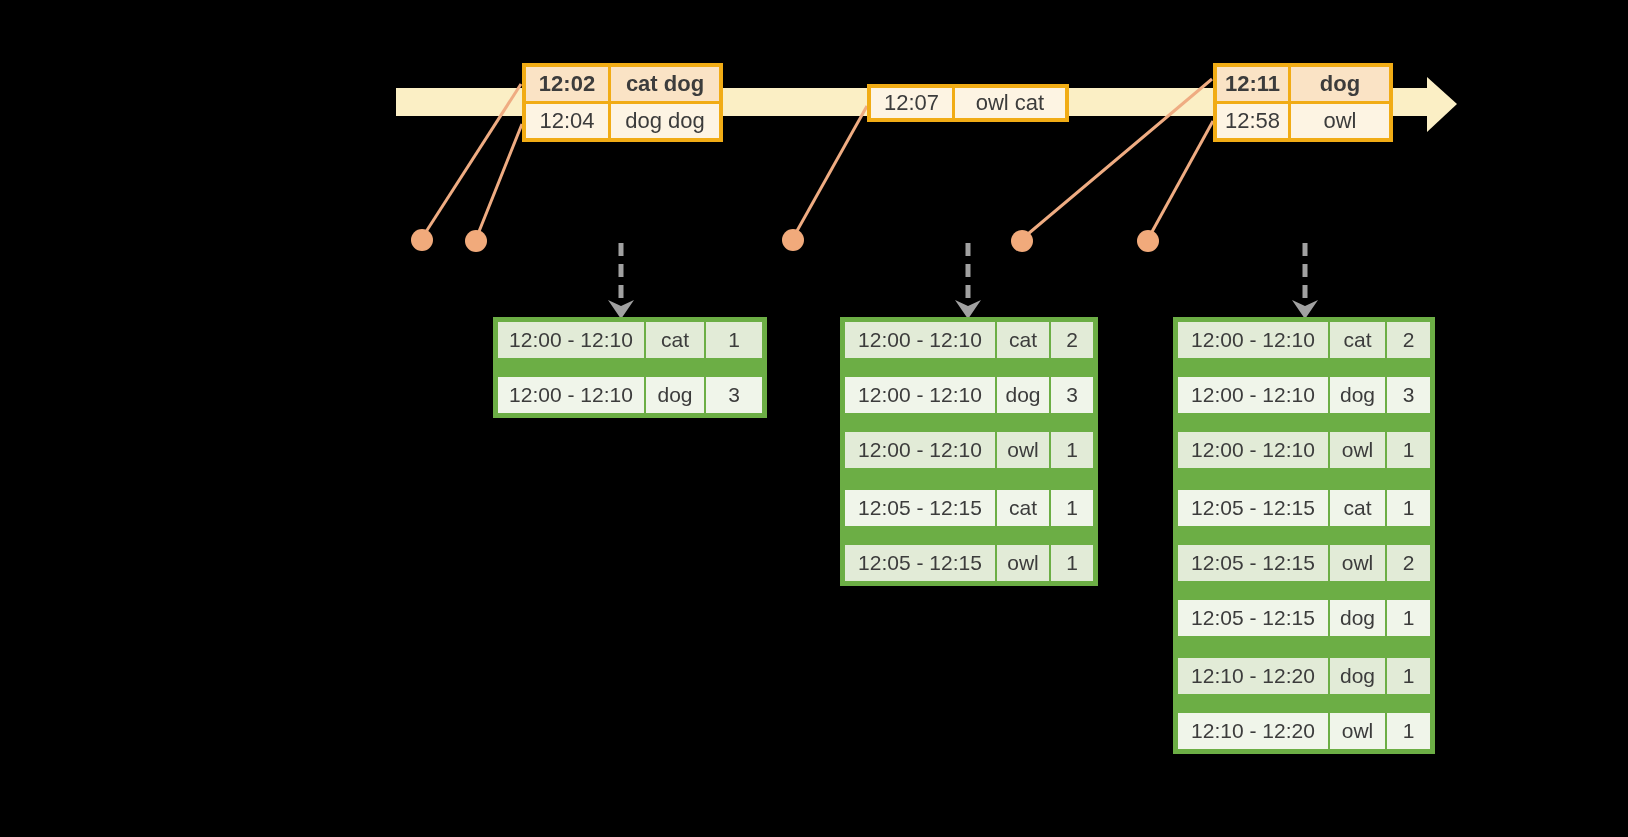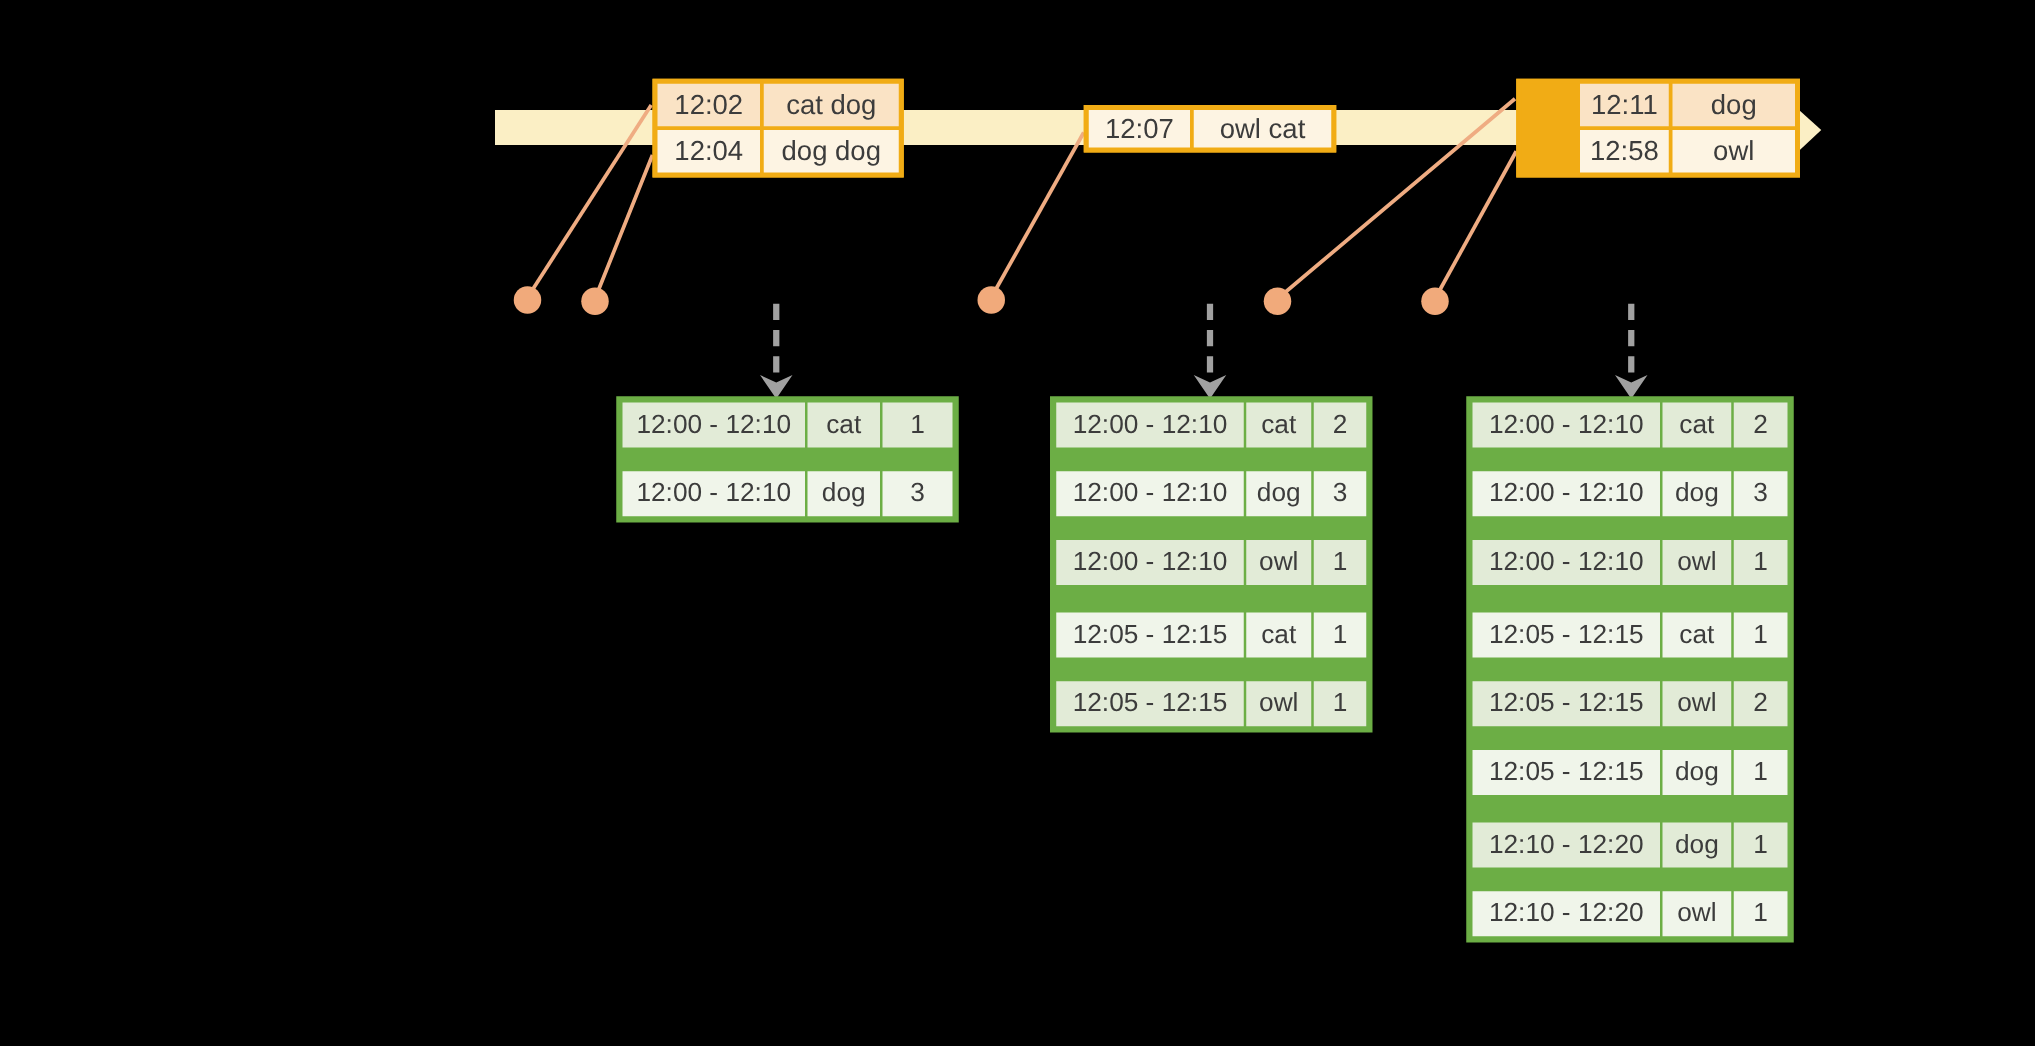--- a/index.html
+++ b/index.html
@@ -11,22 +11,22 @@
 
   
   .etable{
     position:absolute;display:grid;gap:3px;
     background:var(--orange-border,#F1AC15);
     border:4px solid var(--orange-border,#F1AC15);
   }
   .etable .cell{display:flex;align-items:center;justify-content:center;font-size:22px;}
   .et-a{left:522px;top:63px;grid-template-columns:82px 108px;grid-auto-rows:34px;}
   .et-b{left:867px;top:84px;grid-template-columns:81px 110px;grid-auto-rows:30px;}
-  .et-c{left:1213px;top:63px;grid-template-columns:71px 98px;grid-auto-rows:34px;padding-left:47px;}
-  .fill-dark{background:var(--orange-row-dark,#FAE3C5);}
+  .et-c{left:1213px;top:63px;grid-template-columns:71px 98px;grid-auto-rows:34px;}
+  .fill-dark{background:var(--orange-row-dark,#FAE3C5);font-weight:bold;}
   .fill-light{background:var(--orange-row-light,#FDF4E3);}
 
   
   .gtable{
     position:absolute;display:flex;flex-direction:column;gap:19px;
     background:var(--green-border,#6CAE45);padding:5px;
   }
   .grow{display:grid;gap:2px;height:36px;}
   .grow.group-start{margin-top:3px;}
   .gtable .cell{display:flex;align-items:center;justify-content:center;font-size:21px;}

